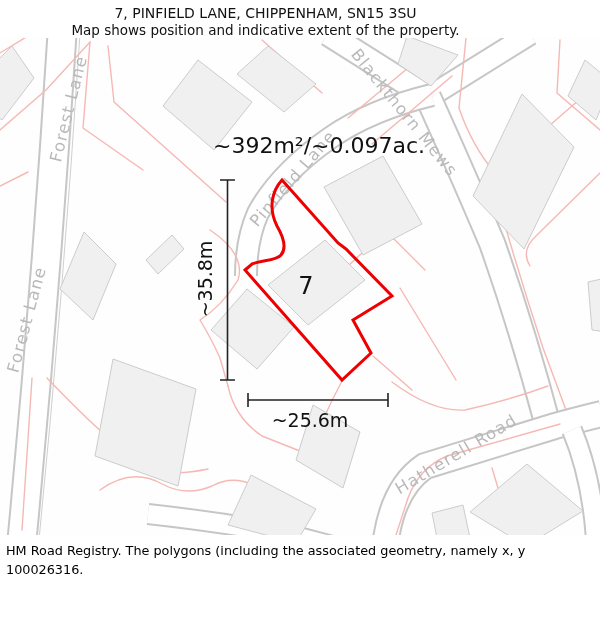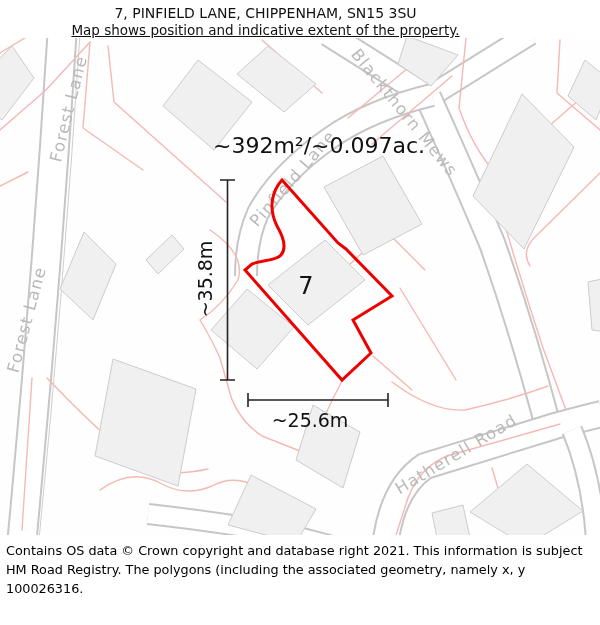--- a/index.html
+++ b/index.html
@@ -1,19 +1,19 @@
 <!DOCTYPE html>
 <html><head>
 <meta charset="utf-8">
 <style>
   html,body{margin:0;padding:0;background:#ffffff;}
   body{width:600px;height:625px;font-family:"DejaVu Sans","Liberation Sans",sans-serif;color:#111;overflow:hidden;}
   .header{width:531px;padding-top:5px;text-align:center;background:#fff;}
   .header .title{font-size:14px;line-height:17px;color:#111;}
-  .header .subtitle{font-size:13.5px;line-height:16px;color:#111;text-decoration:underline;}
+  .header .subtitle{font-size:13.5px;line-height:16px;color:#111;}
   .map-wrap{width:600px;height:497px;position:relative;background:#fefefe;overflow:hidden;}
   svg{display:block;}
   .bld{fill:#f0f0f0;stroke:#cccccc;stroke-width:1;}
   .pink{fill:none;stroke:#f5b8b4;stroke-width:1.4;stroke-linejoin:round;stroke-linecap:round;}
   .case{fill:none;stroke:#c6c6c6;stroke-linecap:butt;}
   .rfill{fill:none;stroke:#ffffff;stroke-linecap:butt;}
   .kerb{fill:none;stroke:#cfcfcf;stroke-width:1;}
   .street{fill:#b9b9b9;font-size:16.5px;letter-spacing:1.2px;}
   .plot{fill:none;stroke:#ee0000;stroke-width:3;stroke-linejoin:miter;}
   .dim{fill:none;stroke:#222222;stroke-width:1.6;}
@@ -131,16 +131,15 @@
   <path class="dim" d="M220,182 L235,182 M227.5,182 L227.5,382 M220,382 L235,382"></path>
   <text class="dimtxt" text-anchor="middle" transform="translate(212,281) rotate(-90)">~35.8m</text>
   <path class="dim" d="M248,395 L248,409 M248,402 L388,402 M388,395 L388,409"></path>
   <text class="dimtxt" x="310" y="429" text-anchor="middle">~25.6m</text>
 
   <text class="areatxt" x="319" y="155" text-anchor="middle">~392m²/~0.097ac.</text>
 </svg>
 </div>
 
 <div class="footer">
-  <div>Contains OS data © Crown copyright and database right 2021. This information is subject</div>
   <div>HM Road Registry. The polygons (including the associated geometry, namely x, y</div>
   <div>100026316.</div>
 </div>
 
 </body></html>

